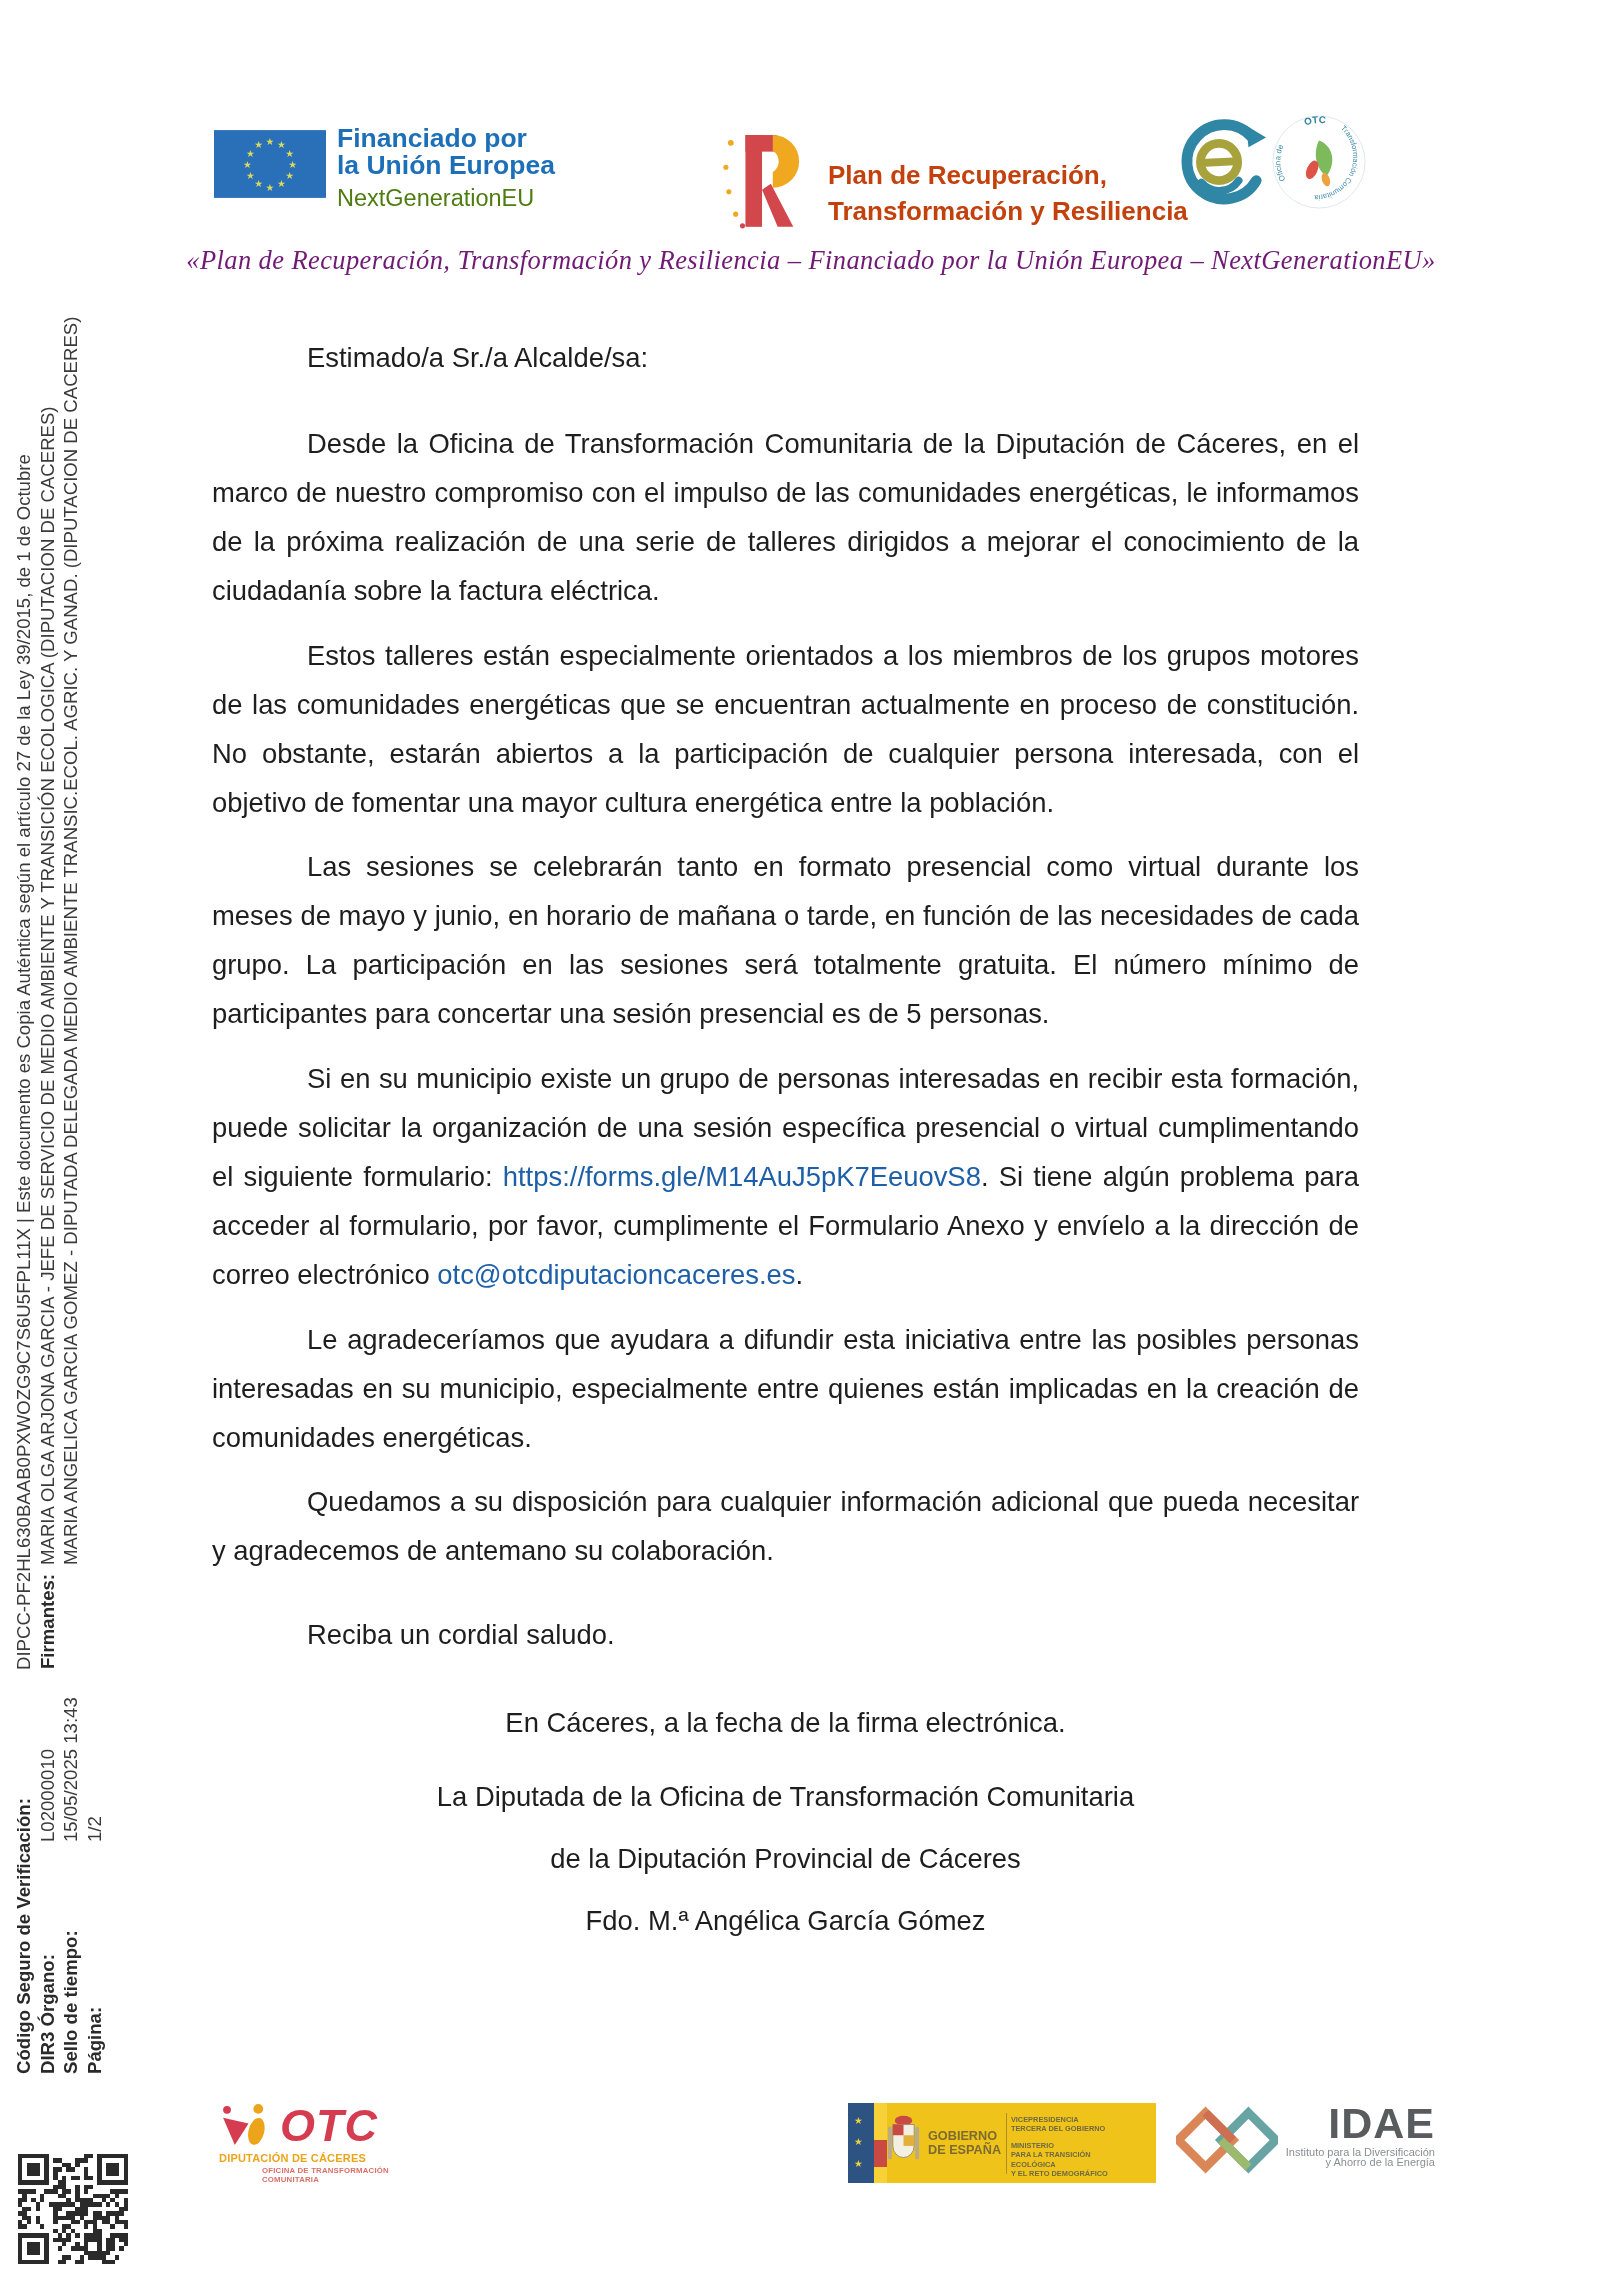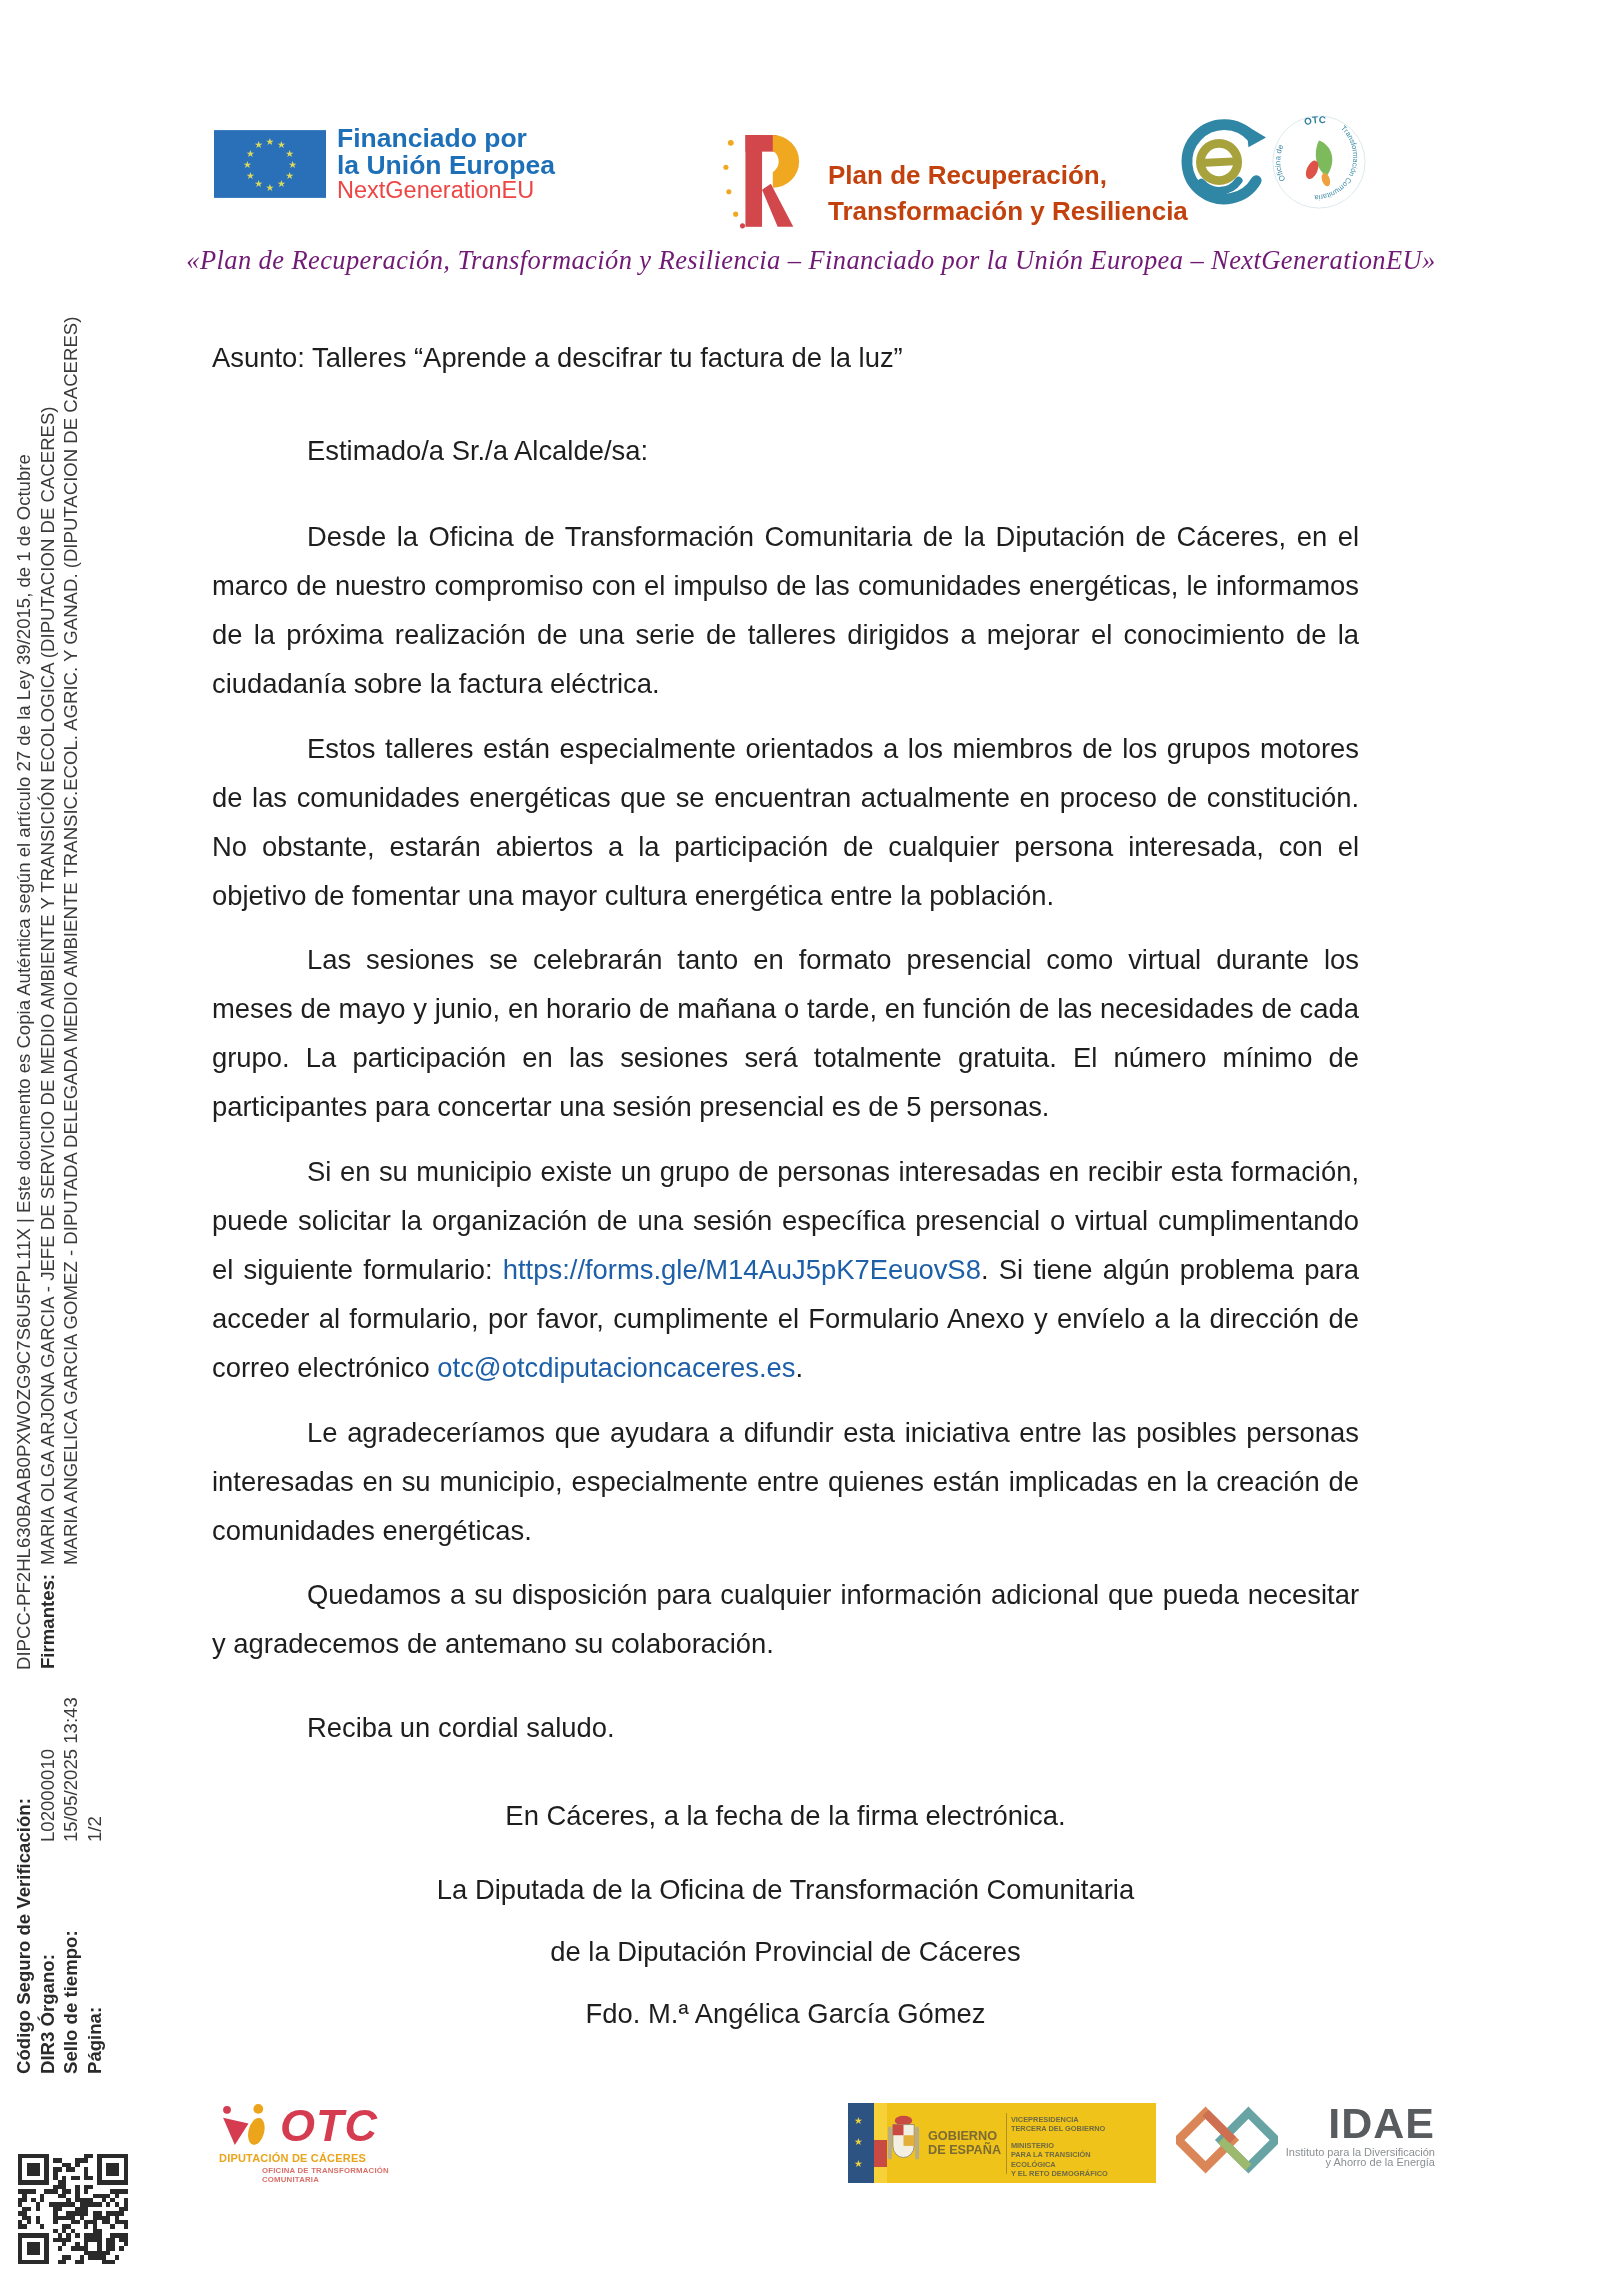--- a/index.html
+++ b/index.html
@@ -2,21 +2,21 @@
 <html><head>
 <meta charset="utf-8">
 <style>
   html,body{margin:0;padding:0;background:#e8e8e8;}
   .page{position:relative;width:1621px;height:2294px;background:#ffffff;overflow:hidden;
         font-family:"Liberation Sans",sans-serif;color:#1e1e1e;margin:0 auto;}
   
   .hdr-el{position:absolute;}
   .eu-text{left:337px;top:125px;}
   .eu-text .b{font-weight:bold;color:#1d70b8;font-size:26.5px;line-height:26.5px;}
-  .eu-text .g{color:#ef4444;font-size:23.5px;line-height:23.5px;margin-top:1px;}
+  .eu-text .g{color:#4d7c0f;font-size:23.5px;line-height:23.5px;margin-top:9px;}
   .prtr-text{left:828px;top:157px;font-weight:bold;color:#c2410c;font-size:26px;line-height:36px;}
   .tagline{position:absolute;left:118px;top:245px;width:1386px;text-align:center;
            font-family:"Liberation Serif",serif;font-style:italic;font-size:26.5px;color:#701a75;letter-spacing:0.4px;}
   
   .letter{position:absolute;left:212px;top:333px;width:1147px;}
   .bp{font-size:27.4px;line-height:49px;text-align:justify;text-indent:95px;margin:0 0 15.7px 0;}
   .subject{text-indent:0;margin-bottom:44px;text-align:left;}
   .salutation{margin-bottom:37px;text-align:left;}
   .center{text-align:center;text-indent:0;}
   .mb36{margin-bottom:35px;} .mb40{margin-bottom:39px;} .mb25{margin-bottom:24.5px;}
@@ -121,21 +121,20 @@
       <textPath href="#ringR">Transformación Comunitaria</textPath>
     </text>
     <path d="M50,28 C64,33 68,50 58,64 C48,59 43,42 50,28 Z" fill="#7cba5c"></path>
     <ellipse cx="43" cy="58" rx="5.5" ry="10" transform="rotate(24 43 58)" fill="#dd5348"></ellipse>
     <ellipse cx="57" cy="68" rx="4" ry="7" transform="rotate(-18 57 68)" fill="#eda13f"></ellipse>
   </svg>
 
   <div class="tagline">«Plan de Recuperación, Transformación y Resiliencia – Financiado por la Unión Europea – NextGenerationEU»</div>
 
   <div class="letter">
-    <p class="bp subject">Asunto: Talleres “Aprende a descifrar tu factura de la luz”</p>
     <p class="bp salutation">Estimado/a Sr./a Alcalde/sa:</p>
     <p class="bp">Desde la Oficina de Transformación Comunitaria de la Diputación de Cáceres, en el marco de nuestro compromiso con el impulso de las comunidades energéticas, le informamos de la próxima realización de una serie de talleres dirigidos a mejorar el conocimiento de la ciudadanía sobre la factura eléctrica.</p>
     <p class="bp">Estos talleres están especialmente orientados a los miembros de los grupos motores de las comunidades energéticas que se encuentran actualmente en proceso de constitución. No obstante, estarán abiertos a la participación de cualquier persona interesada, con el objetivo de fomentar una mayor cultura energética entre la población.</p>
     <p class="bp">Las sesiones se celebrarán tanto en formato presencial como virtual durante los meses de mayo y junio, en horario de mañana o tarde, en función de las necesidades de cada grupo. La participación en las sesiones será totalmente gratuita. El número mínimo de participantes para concertar una sesión presencial es de 5 personas.</p>
     <p class="bp"><span>Si en su municipio existe un grupo de personas interesadas en recibir esta formación, puede solicitar la organización de una sesión específica presencial o virtual cumplimentando el siguiente formulario: </span><a class="doclink">https://forms.gle/M14AuJ5pK7EeuovS8</a><span>. Si tiene algún problema para acceder al formulario, por favor, cumplimente el Formulario Anexo y envíelo a la dirección de correo electrónico </span><a class="doclink">otc@otcdiputacioncaceres.es</a><span>.</span></p>
     <p class="bp">Le agradeceríamos que ayudara a difundir esta iniciativa entre las posibles personas interesadas en su municipio, especialmente entre quienes están implicadas en la creación de comunidades energéticas.</p>
     <p class="bp mb36">Quedamos a su disposición para cualquier información adicional que pueda necesitar y agradecemos de antemano su colaboración.</p>
     <p class="bp mb40">Reciba un cordial saludo.</p>
     <p class="bp center mb25">En Cáceres, a la fecha de la firma electrónica.</p>
     <p class="bp center mb13">La Diputada de la Oficina de Transformación Comunitaria</p>

